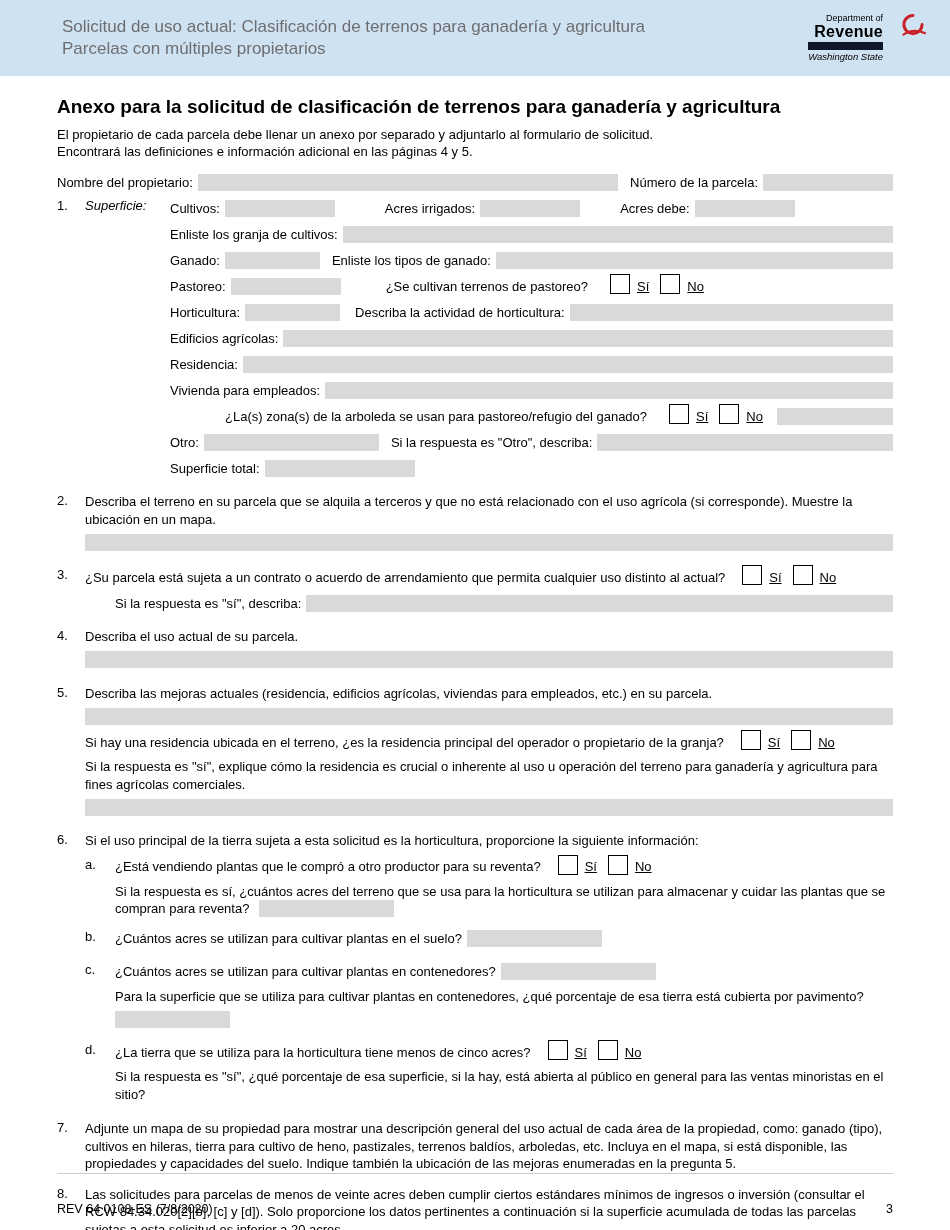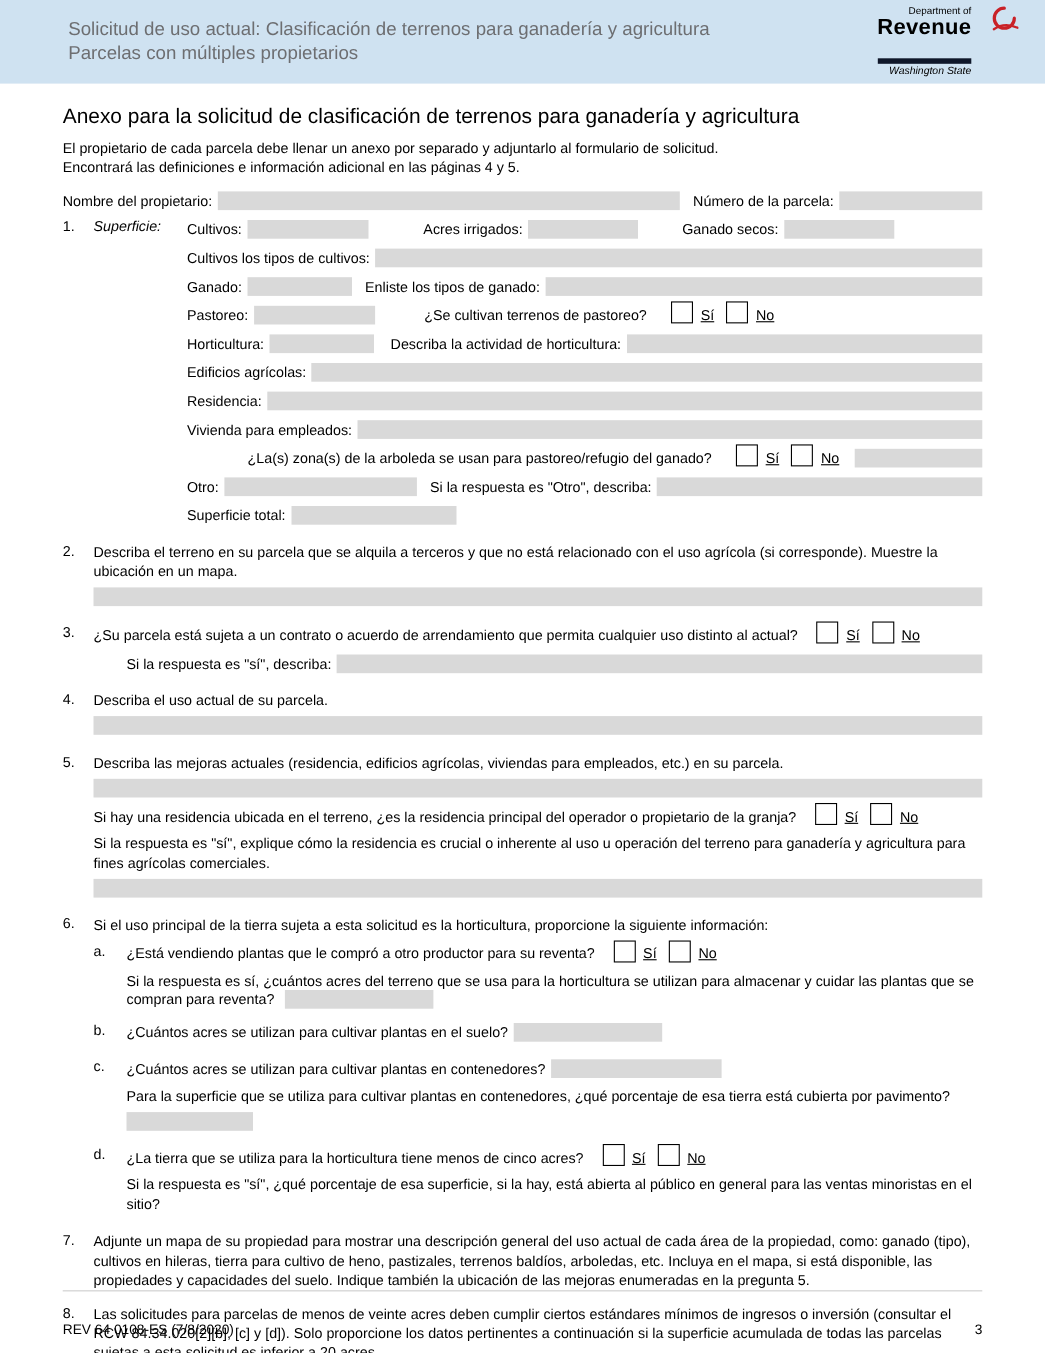--- a/index.html
+++ b/index.html
@@ -13,26 +13,26 @@
   
   .band {
     background: #cfe2f1; height: 76px;
     display: flex; align-items: center; justify-content: space-between;
     padding: 0 24px 0 62px;
   }
   .band-titles { color: #6d6e71; font-size: 17px; line-height: 22px; }
   .logo { display: flex; align-items: flex-start; gap: 17px; }
   .logo-text { text-align: right; line-height: 1.05; }
   .logo-dept { font-size: 9px; color: #000; }
-  .logo-name { font-size: 20px; font-weight: bold; letter-spacing: .3px; border-bottom: 5px solid #0f172a; padding-bottom: 17px; }
+  .logo-name { font-size: 16px; font-weight: bold; letter-spacing: .3px; border-bottom: 8px solid #0f172a; padding-bottom: 1px; }
   .logo-state { font-size: 9.5px; font-style: italic; margin-top: 2px; }
   .logo-mark { margin-top: -2px; }
   
   .content { padding: 10px 57px 0 57px; }
-  .doc-title { font-size: 19px; font-weight: normal; margin: 10px 0 8px 0; }
+  .doc-title { font-size: 19px; font-weight: bold; margin: 10px 0 8px 0; }
   .intro { line-height: 17px; margin-bottom: 12px; }
   .row { display: flex; align-items: center; margin: 0 0 6px 0; min-height: 20px; }
   .qtext { line-height: 17.5px; margin-bottom: 4px; }
   .lbl { white-space: nowrap; margin-right: 5px; }
   .fill { background: #d9d9d9; height: 17px; display: inline-block; }
   .fill.grow { flex: 1 1 auto; }
   .fill.inline { vertical-align: -4px; margin-left: 6px; }.w95{width:95px}.w100{width:100px}.w110{width:110px}
   .w115{width:115px}.w130{width:130px}.w135{width:135px}.w150{width:150px}
   .w155{width:155px}.w175{width:175px}.w180{width:180px}
   .ml10{margin-left:10px}.ml12{margin-left:12px}.ml15{margin-left:15px}
@@ -99,26 +99,26 @@
     <div class="item">
       <div class="item-num">1.</div>
       <div class="q1-cat">Superficie:</div>
       <div class="item-body">
 
         <div class="row">
           <span class="lbl">Cultivos:</span>
           <span class="fill w110"></span>
           <span class="lbl ml50">Acres irrigados:</span>
           <span class="fill w100"></span>
-          <span class="lbl ml40">Ganado secos:</span>
+          <span class="lbl ml40">Acres debe:</span>
           <span class="fill w100"></span>
         </div>
 
         <div class="row">
-          <span class="lbl">Cultivos los tipos de cultivos:</span>
+          <span class="lbl">Enliste los granja de cultivos:</span>
           <span class="fill grow"></span>
         </div>
 
         <div class="row">
           <span class="lbl">Ganado:</span>
           <span class="fill w95"></span>
           <span class="lbl ml12">Enliste los tipos de ganado:</span>
           <span class="fill grow"></span>
         </div>
 

